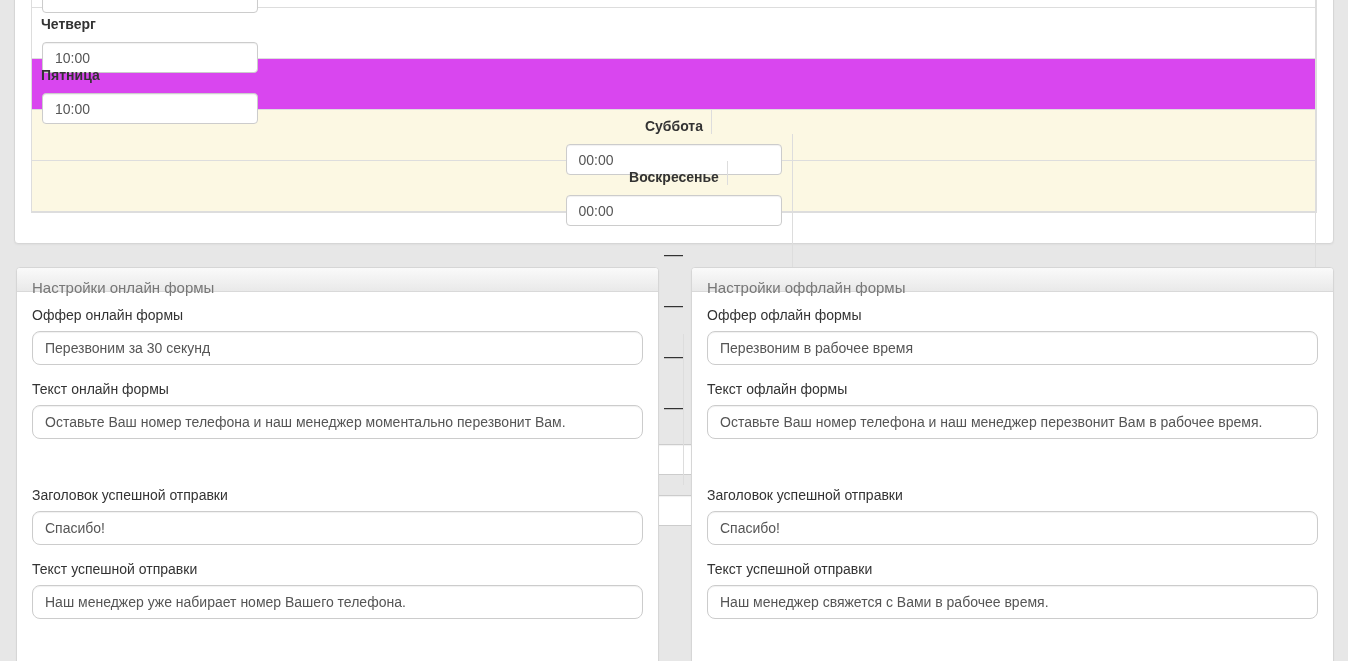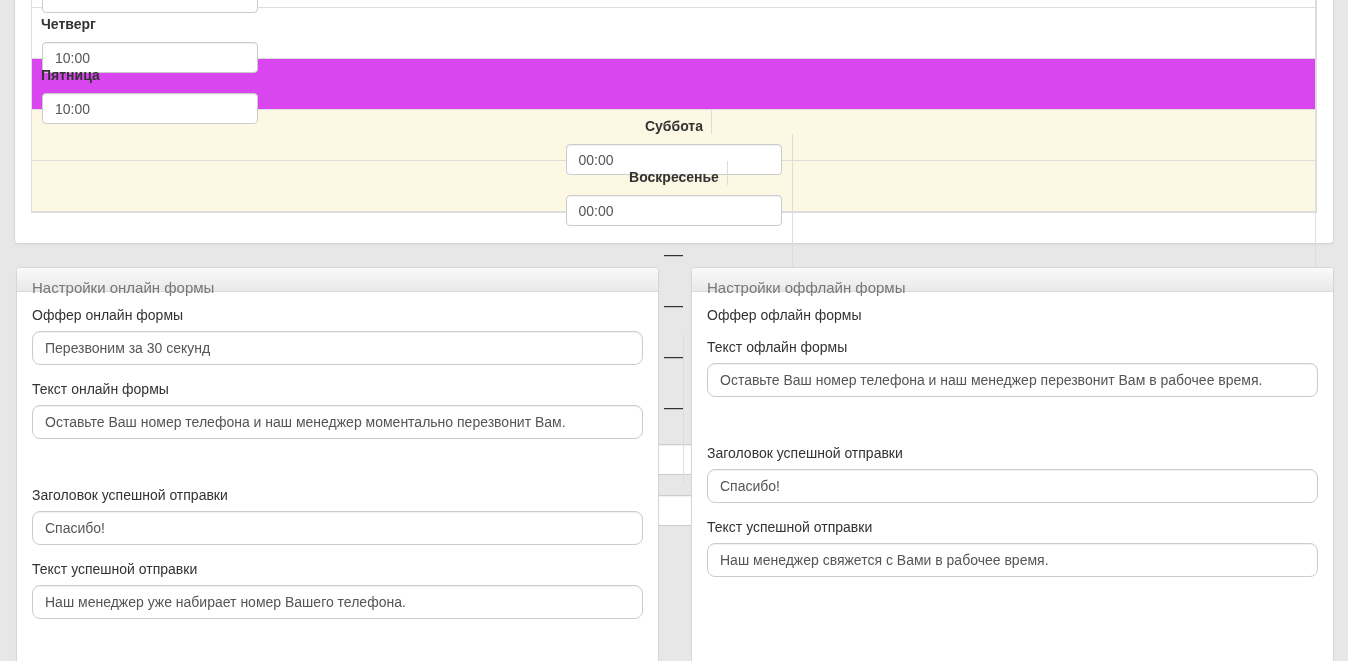--- a/index.html
+++ b/index.html
@@ -215,20 +215,21 @@
         <input class="form-control" value="Наш менеджер уже набирает номер Вашего телефона." style="">
       </div>
     </div>
   </div>
 
   <div class="panel">
     <div class="panel-heading">Настройки оффлайн формы</div>
     <div class="panel-body">
       <div class="form-group">
         <label>Оффер офлайн формы</label>
+        <input class="form-control" value="Перезвоним в рабочее время" style="">
       </div>
       <div class="form-group">
         <label>Текст офлайн формы</label>
         <input class="form-control" value="Оставьте Ваш номер телефона и наш менеджер перезвонит Вам в рабочее время." style="">
       </div>
       <div class="group-spacer"></div>
       <div class="form-group">
         <label>Заголовок успешной отправки</label>
         <input class="form-control" value="Спасибо!" style="">
       </div>

